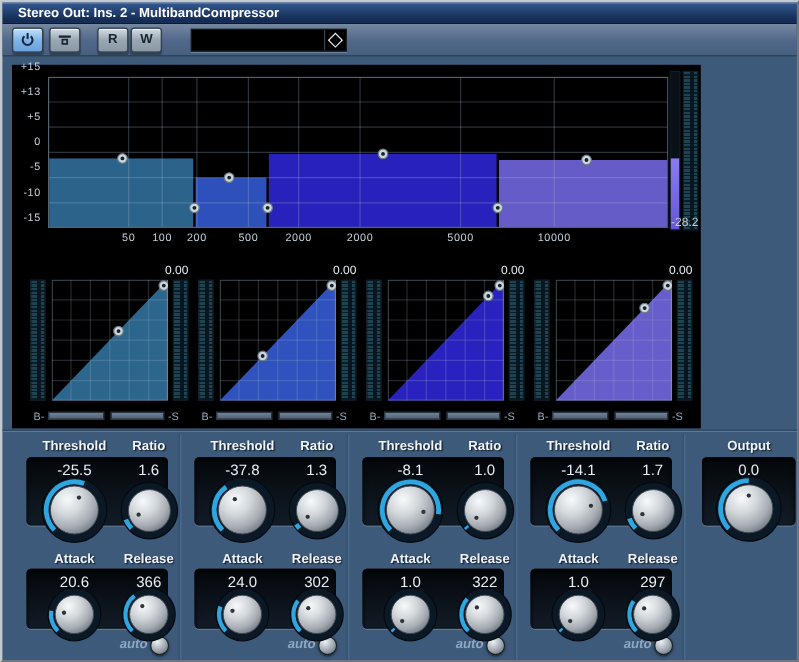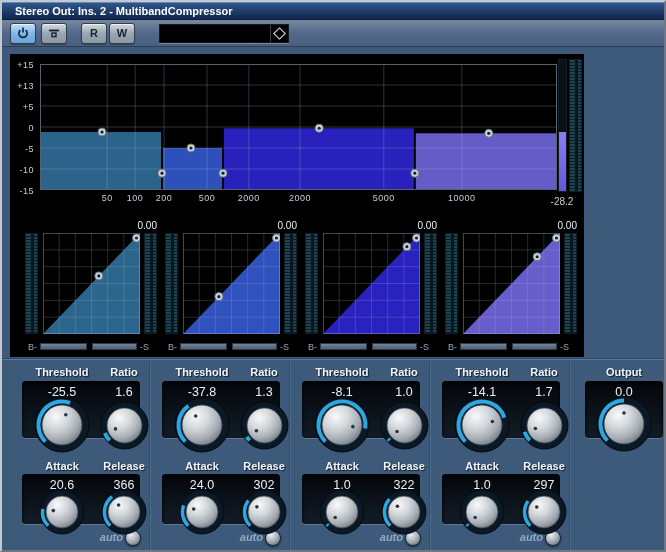--- a/index.html
+++ b/index.html
@@ -41,35 +41,35 @@
     width:17px;height:100%;border-left:1px solid #39434d;
     display:flex;align-items:center;justify-content:center;cursor:pointer;
   }
   .preset .dia span{
     display:block;width:7px;height:7px;border:1.5px solid #e9eef3;transform:rotate(45deg);
   }
   .display{
     position:absolute;left:8px;top:52px;width:574px;height:303px;background:#000;
   }
   .plot{position:absolute;left:30px;top:10px;width:517px;height:126px;}
-  .ylabs{position:absolute;left:2px;top:10px;width:25px;height:126px;}
+  .ylabs{position:absolute;left:2px;top:0;width:25px;height:126px;}
   .ylab{position:absolute;right:3px;width:22px;text-align:right;font-size:9px;color:#c3cfda;letter-spacing:.5px;}
   .xlabs{position:absolute;left:30px;top:139px;width:517px;height:12px;}
   .xlab{position:absolute;width:36px;text-align:center;font-size:9px;color:#c3cfda;letter-spacing:.5px;}
   .meter{
     background-color:#081621;
     background-image:
       linear-gradient(90deg,rgba(8,22,33,0) 0 5px,#081621 5px 8px,rgba(8,22,33,0) 8px),
       repeating-linear-gradient(to bottom,#1f4450 0 2px,#0a1d26 2px 3px);
     border:1px solid #101c26;box-sizing:border-box;
   }
   .outmeter-fill{position:absolute;left:548px;top:5px;width:9px;height:133px;background:#0a1018;border:1px solid #101c26;box-sizing:border-box;}
   .outmeter-fill .fill{position:absolute;left:0;right:0;bottom:0;background:linear-gradient(#8a7cf0,#6557d6);}
   .outmeter-ticks{position:absolute;left:559px;top:5px;width:13px;height:133px;}
-  .gr-readout{position:absolute;left:532px;top:142px;width:40px;text-align:center;font-size:10px;color:#c5cdd5;}
+  .gr-readout{position:absolute;left:532px;top:126px;width:40px;text-align:right;font-size:10px;color:#c5cdd5;}
   .comp{position:absolute;top:166px;width:134px;height:136px;}
   .comp .readout{position:absolute;top:0;right:2px;font-size:10px;color:#eaf1f8;}
   .comp .meterL{position:absolute;left:0;top:13px;width:13px;height:101px;}
   .comp .meterR{position:absolute;left:119px;top:13px;width:13px;height:101px;}
   .comp .cgraph{position:absolute;left:18px;top:13px;width:97px;height:101px;}
   .comp .bsrow{position:absolute;left:0;top:120px;right:0;height:14px;font-size:9px;color:#90a7be;}
   .comp .bslab{position:absolute;top:2px;}
   .comp .bar{position:absolute;top:3px;height:7px;box-sizing:border-box;
     background:linear-gradient(#70849a,#516072);border:1px solid #2d3a49;}
   .controls{position:absolute;left:0;top:356px;width:666px;height:196px;

